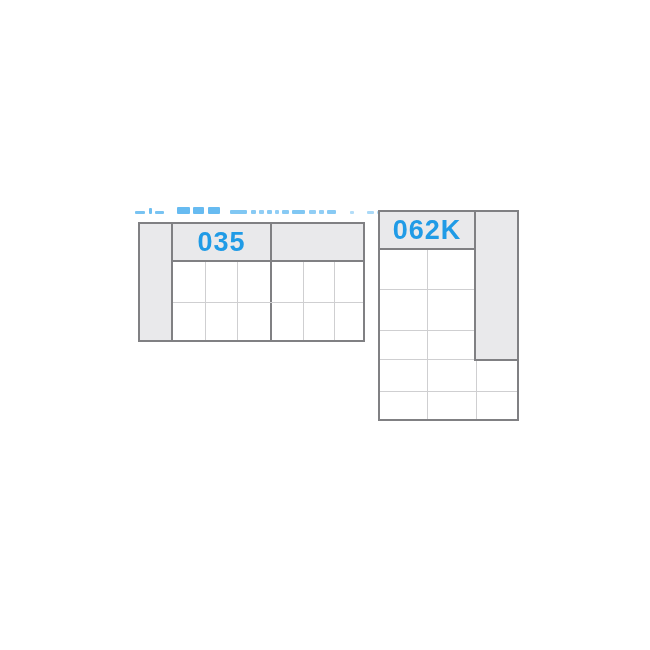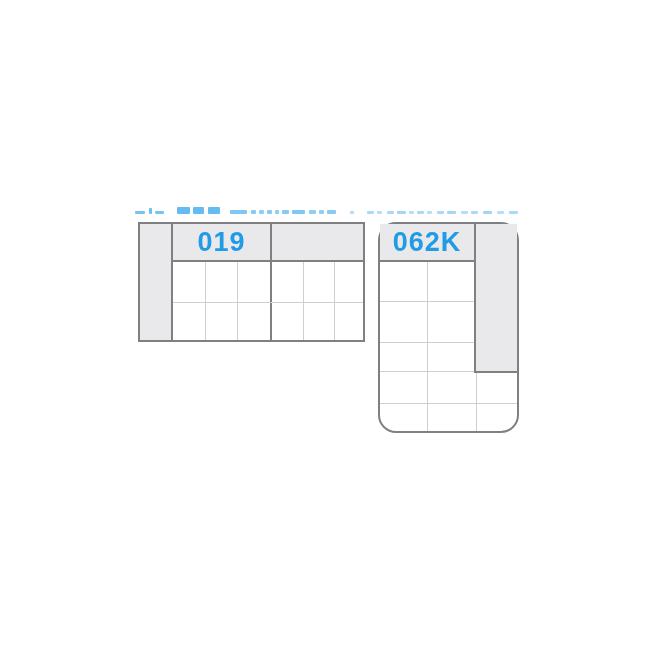--- a/index.html
+++ b/index.html
@@ -94,36 +94,36 @@
       <span style="left: 348px; width: 9px; height: 3px; opacity: 0.55;"></span>
       <span style="left: 362px; width: 7px; height: 3px; opacity: 0.45;"></span>
       <span style="left: 374px; width: 9px; height: 3px; opacity: 0.5;"></span>
     </div>
 
   <div class="module" id="m025" style="left:138px; top:222px; width:223px; height:116px;">
 
     <div class="panel" style="left:0; top:0; width:33px; height:116px; border-right:2px solid var(--dark);"></div>
 
     <div class="panel backrest-cell" style="left:33px; top:0; width:97px; height:38px; border-bottom:2px solid var(--dark);">
-      <span class="module-label">019</span>
+      <span class="module-label">035</span>
     </div>
 
     <div class="panel" style="left:132px; top:0; width:91px; height:38px; border-bottom:2px solid var(--dark);"></div>
 
     <div class="seat-grid" id="grid-025"></div>
 
     <div class="gridline-dark" style="position:absolute; left:130px; top:0; width:2px; height:116px;"></div>
   <div class="gridline-light" style="position: absolute; left: 65px; top: 38px; width: 1px; height: 78px;"></div>
       <div class="gridline-light" style="position: absolute; left: 97px; top: 38px; width: 1px; height: 78px;"></div>
       <div class="gridline-light" style="position: absolute; left: 163px; top: 38px; width: 1px; height: 78px;"></div>
       <div class="gridline-light" style="position: absolute; left: 194px; top: 38px; width: 1px; height: 78px;"></div>
       <div class="gridline-light" style="position: absolute; left: 33px; top: 78px; width: 190px; height: 1px;"></div>
     </div>
 
-  <div class="module" id="m062k" style="left:378px; top:222px; width:137px; height:207px;border-radius:18px;">
+  <div class="module" id="m062k" style="left:378px; top:210px; width:137px; height:207px;">
 
     <div class="panel backrest-cell" style="left:0; top:0; width:94px; height:38px; border-bottom:2px solid var(--dark);">
       <span class="module-label">062K</span>
     </div>
 
     <div class="panel" style="left:94px; top:0; width:43px; height:149px; border-left:2px solid var(--dark); border-bottom:2px solid var(--dark);"></div>
 
     <div class="seat-grid" id="grid-062k"></div>
   <div class="gridline-light" style="position: absolute; left: 47px; top: 38px; width: 1px; height: 169px;"></div>
       <div class="gridline-light" style="position: absolute; left: 96px; top: 149px; width: 1px; height: 58px;"></div>

